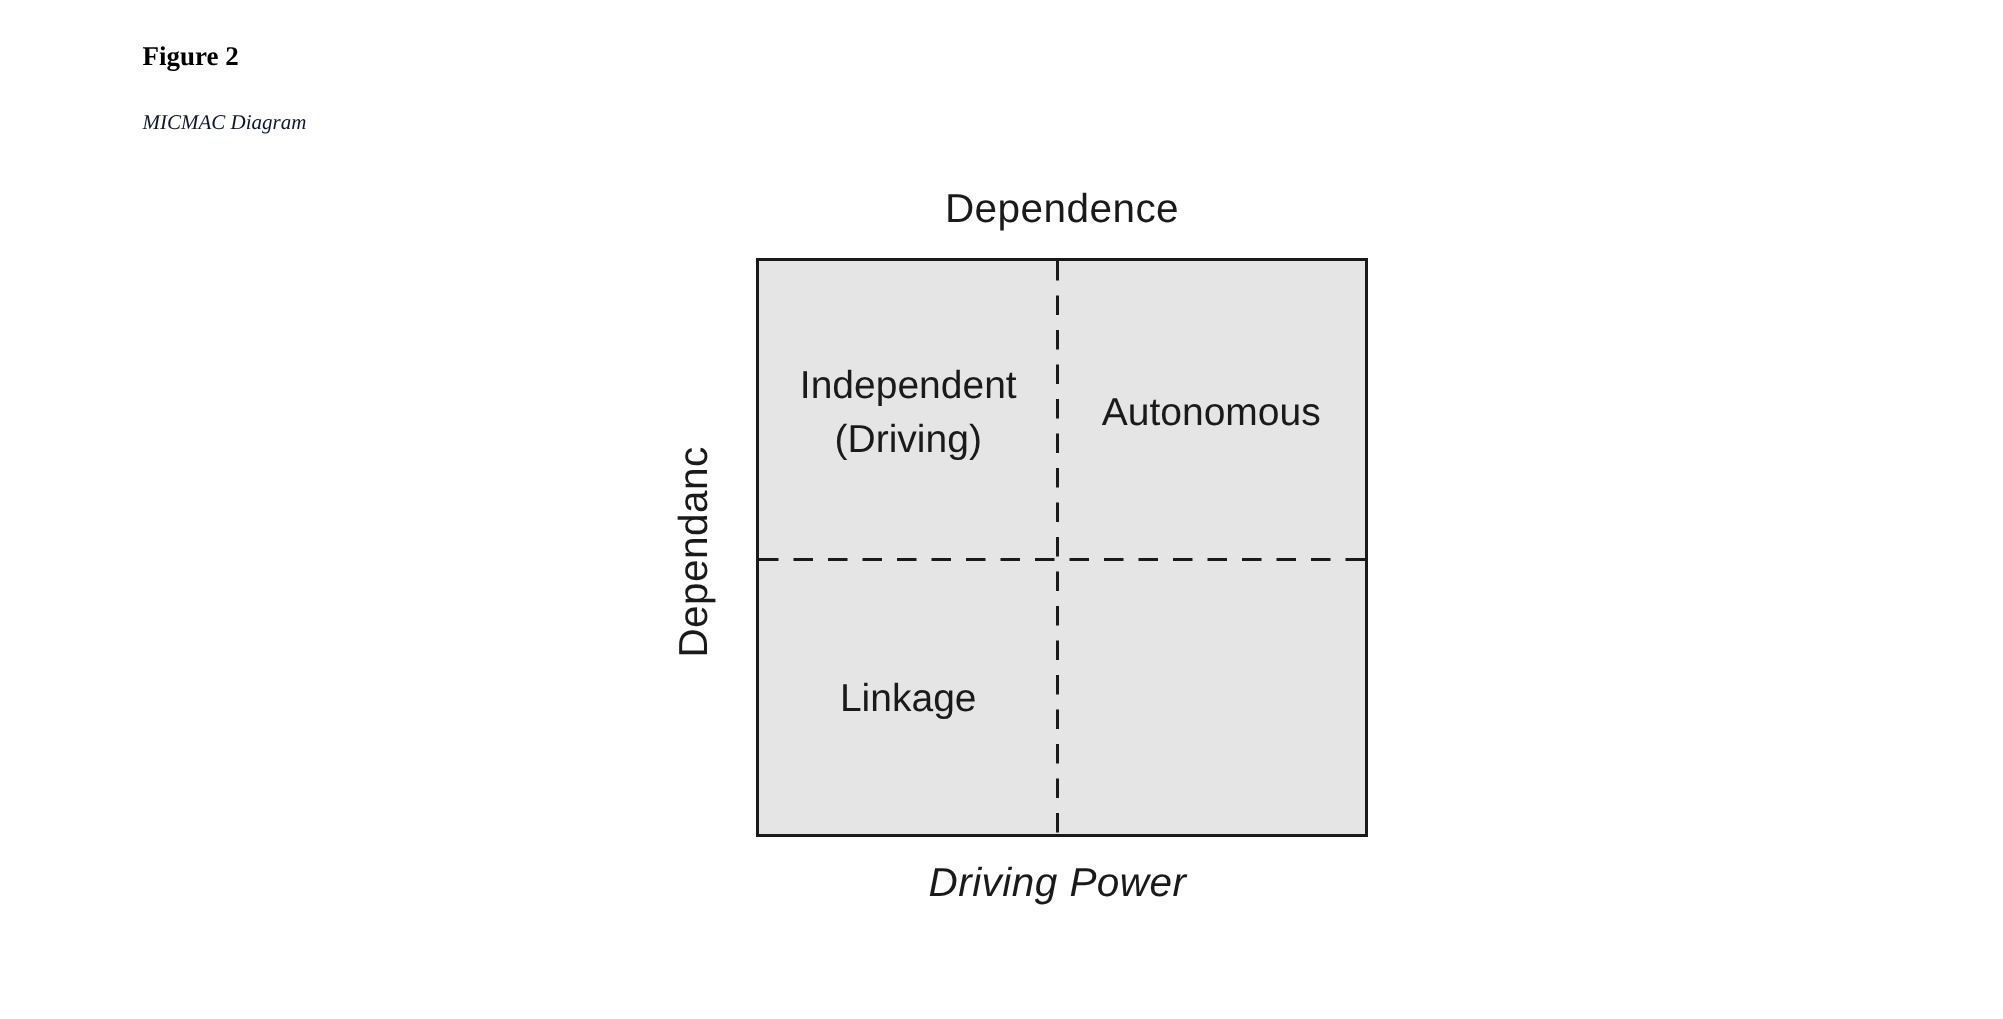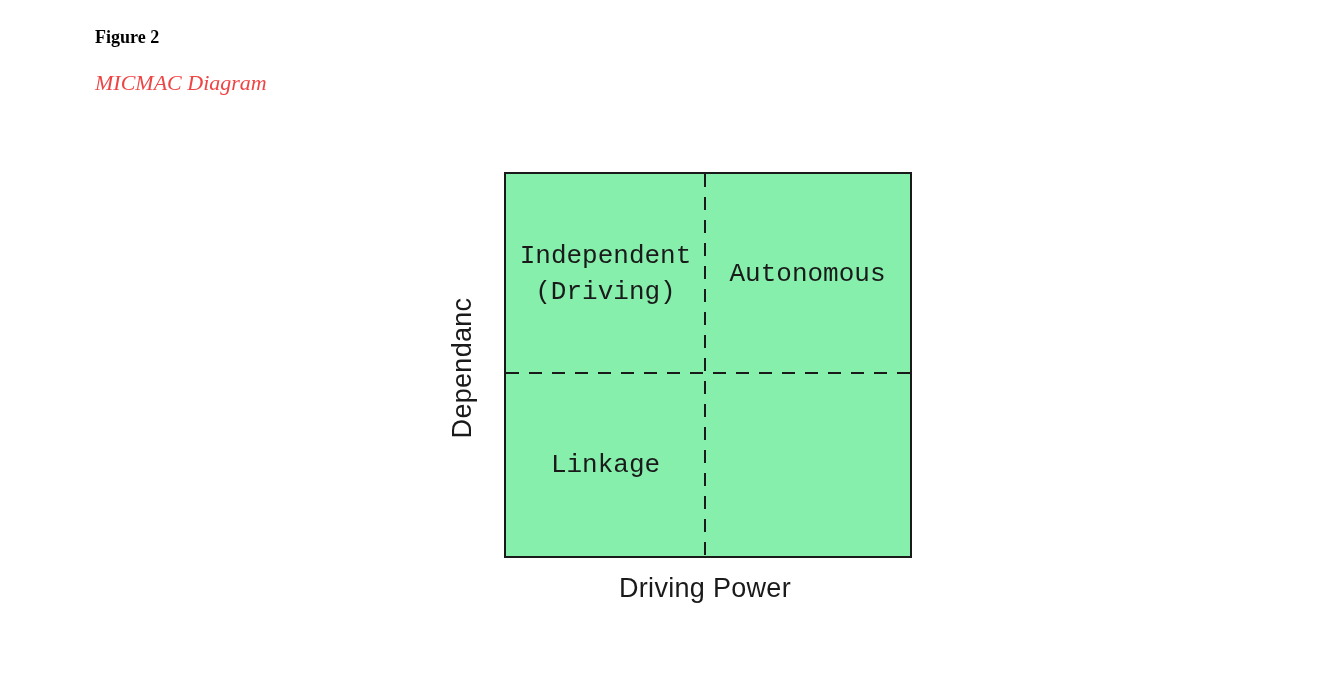--- a/index.html
+++ b/index.html
@@ -27,23 +27,23 @@
     font-size: 18px;
     line-height: 22px;
     color: #000000;
   }
   .figure-title {
     position: absolute;
     left: 95px;
     top: 72px;
     font-family: "Liberation Serif", "DejaVu Serif", serif;
     font-style: italic;
-    font-size: 22px;
+    font-size: 14px;
     line-height: 22px;
-    color: #ef4444;
+    color: #0f172a;
   }
 
   
   .axis-label {
     position: absolute;
     font-size: 27px;
     line-height: 32px;
     font-weight: 400;
     letter-spacing: 0.3px;
     color: #1a1a1a;
@@ -53,41 +53,41 @@
     left: 505px;
     top: 123px;
     width: 406px;
     text-align: center;
   }
   .axis-bottom {
     left: 502px;
     top: 572px;
     width: 406px;
     text-align: center;
+    font-style: italic;
   }
   .axis-left {
     left: 347px;
     top: 352px;
     width: 230px;
     text-align: center;
     transform: rotate(-90deg);
     transform-origin: center center;
   }
 
   
   .matrix-box {
     position: absolute;
     left: 504px;
     top: 172px;
     width: 408px;
     height: 386px;
     border: 2px solid #1a1a1a;
     box-sizing: border-box;
-    background: #86efac;
-    font-family: Liberation Mono, monospace;
+    background: #e5e5e5;
   }
   .divider-svg {
     position: absolute;
     left: 0;
     top: 0;
     width: 404px;
     height: 382px;
   }
   .quad-grid {
     position: absolute;
@@ -114,20 +114,21 @@
   }
 </style>
 </head>
 <body>
 
 <div class="canvas">
 
   <div class="figure-label">Figure 2</div>
   <div class="figure-title">MICMAC Diagram</div>
 
+  <div class="axis-label axis-top">Dependence</div>
 
   <div class="axis-label axis-left">Dependanc</div>
 
   <div class="matrix-box">
 
     <svg class="divider-svg" viewBox="0 0 404 382">
       <line x1="199" y1="0" x2="199" y2="382" stroke="#1a1a1a" stroke-width="2" stroke-dasharray="13 10"></line>
       <line x1="0" y1="199" x2="404" y2="199" stroke="#1a1a1a" stroke-width="2" stroke-dasharray="13 10"></line>
     </svg>
 

